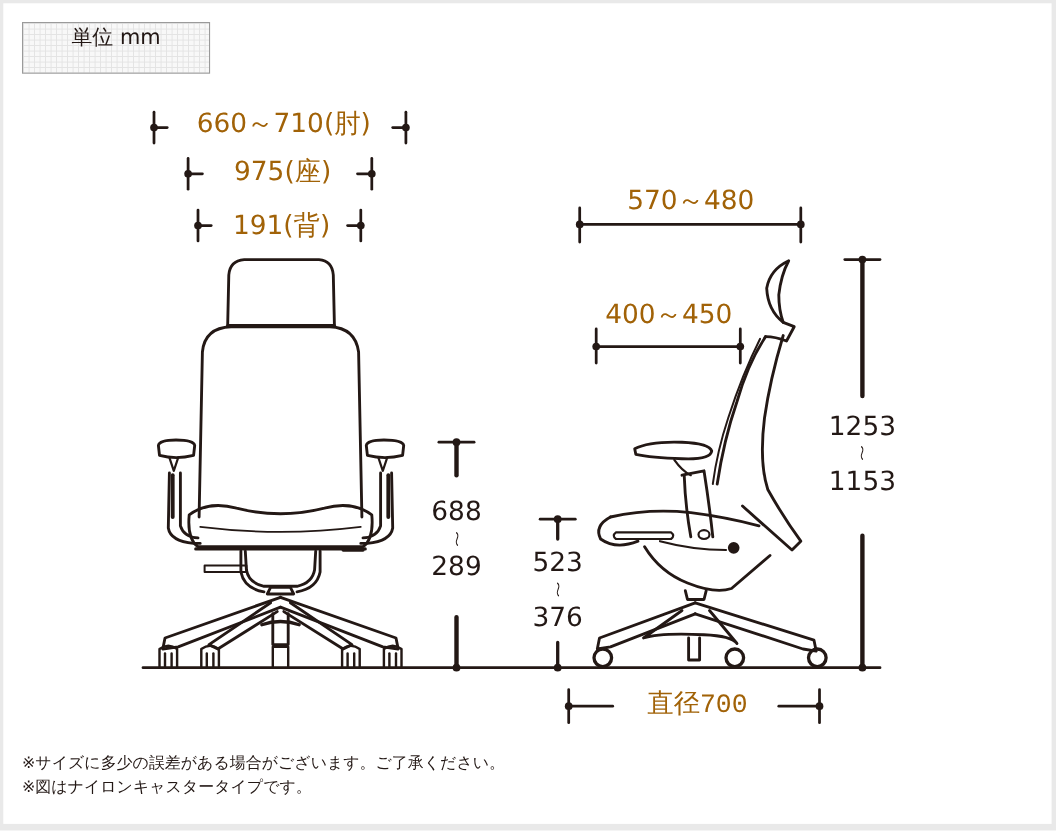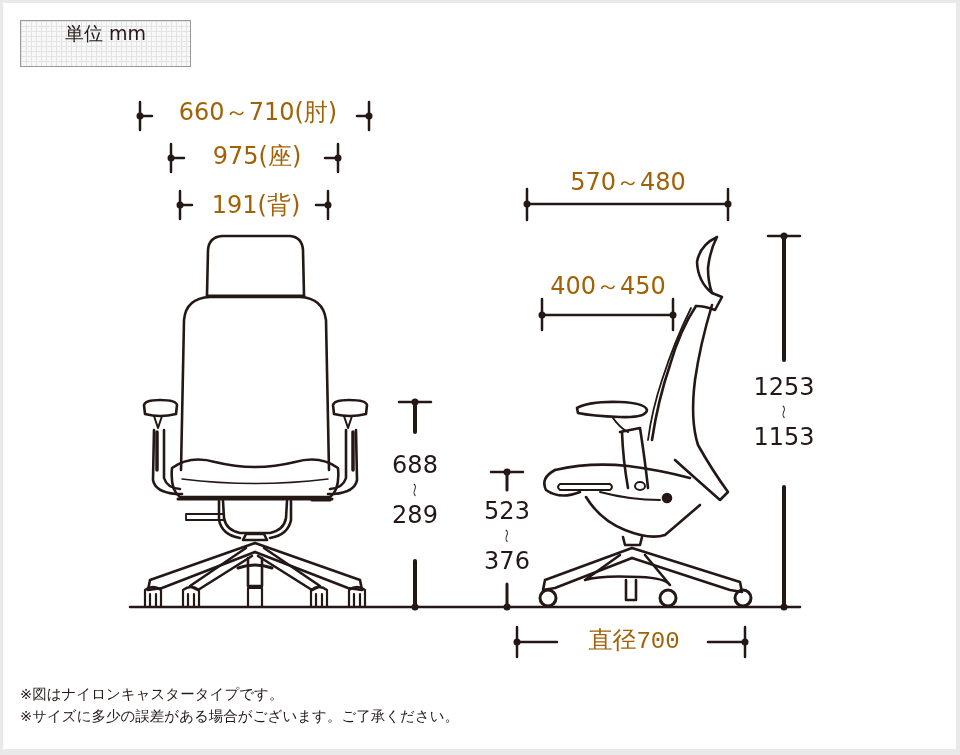--- a/index.html
+++ b/index.html
@@ -253,15 +253,15 @@
 
 <div class="vlabel" style="left:784px; top:372px;">
   <span>1253</span>
   <span class="tilde">～</span>
   <span>1153</span>
 </div>
 
 <div class="dim-label" style="left:634px; top:630px;font-family:Liberation Mono, monospace;">直径700</div>
 
 <div class="notes">
+  <div>※サイズに多少の誤差がある場合がございます。ご了承ください。</div>
   <div>※図はナイロンキャスタータイプです。</div>
-  <div>※サイズに多少の誤差がある場合がございます。ご了承ください。</div>
 </div>
 
 </body></html>

